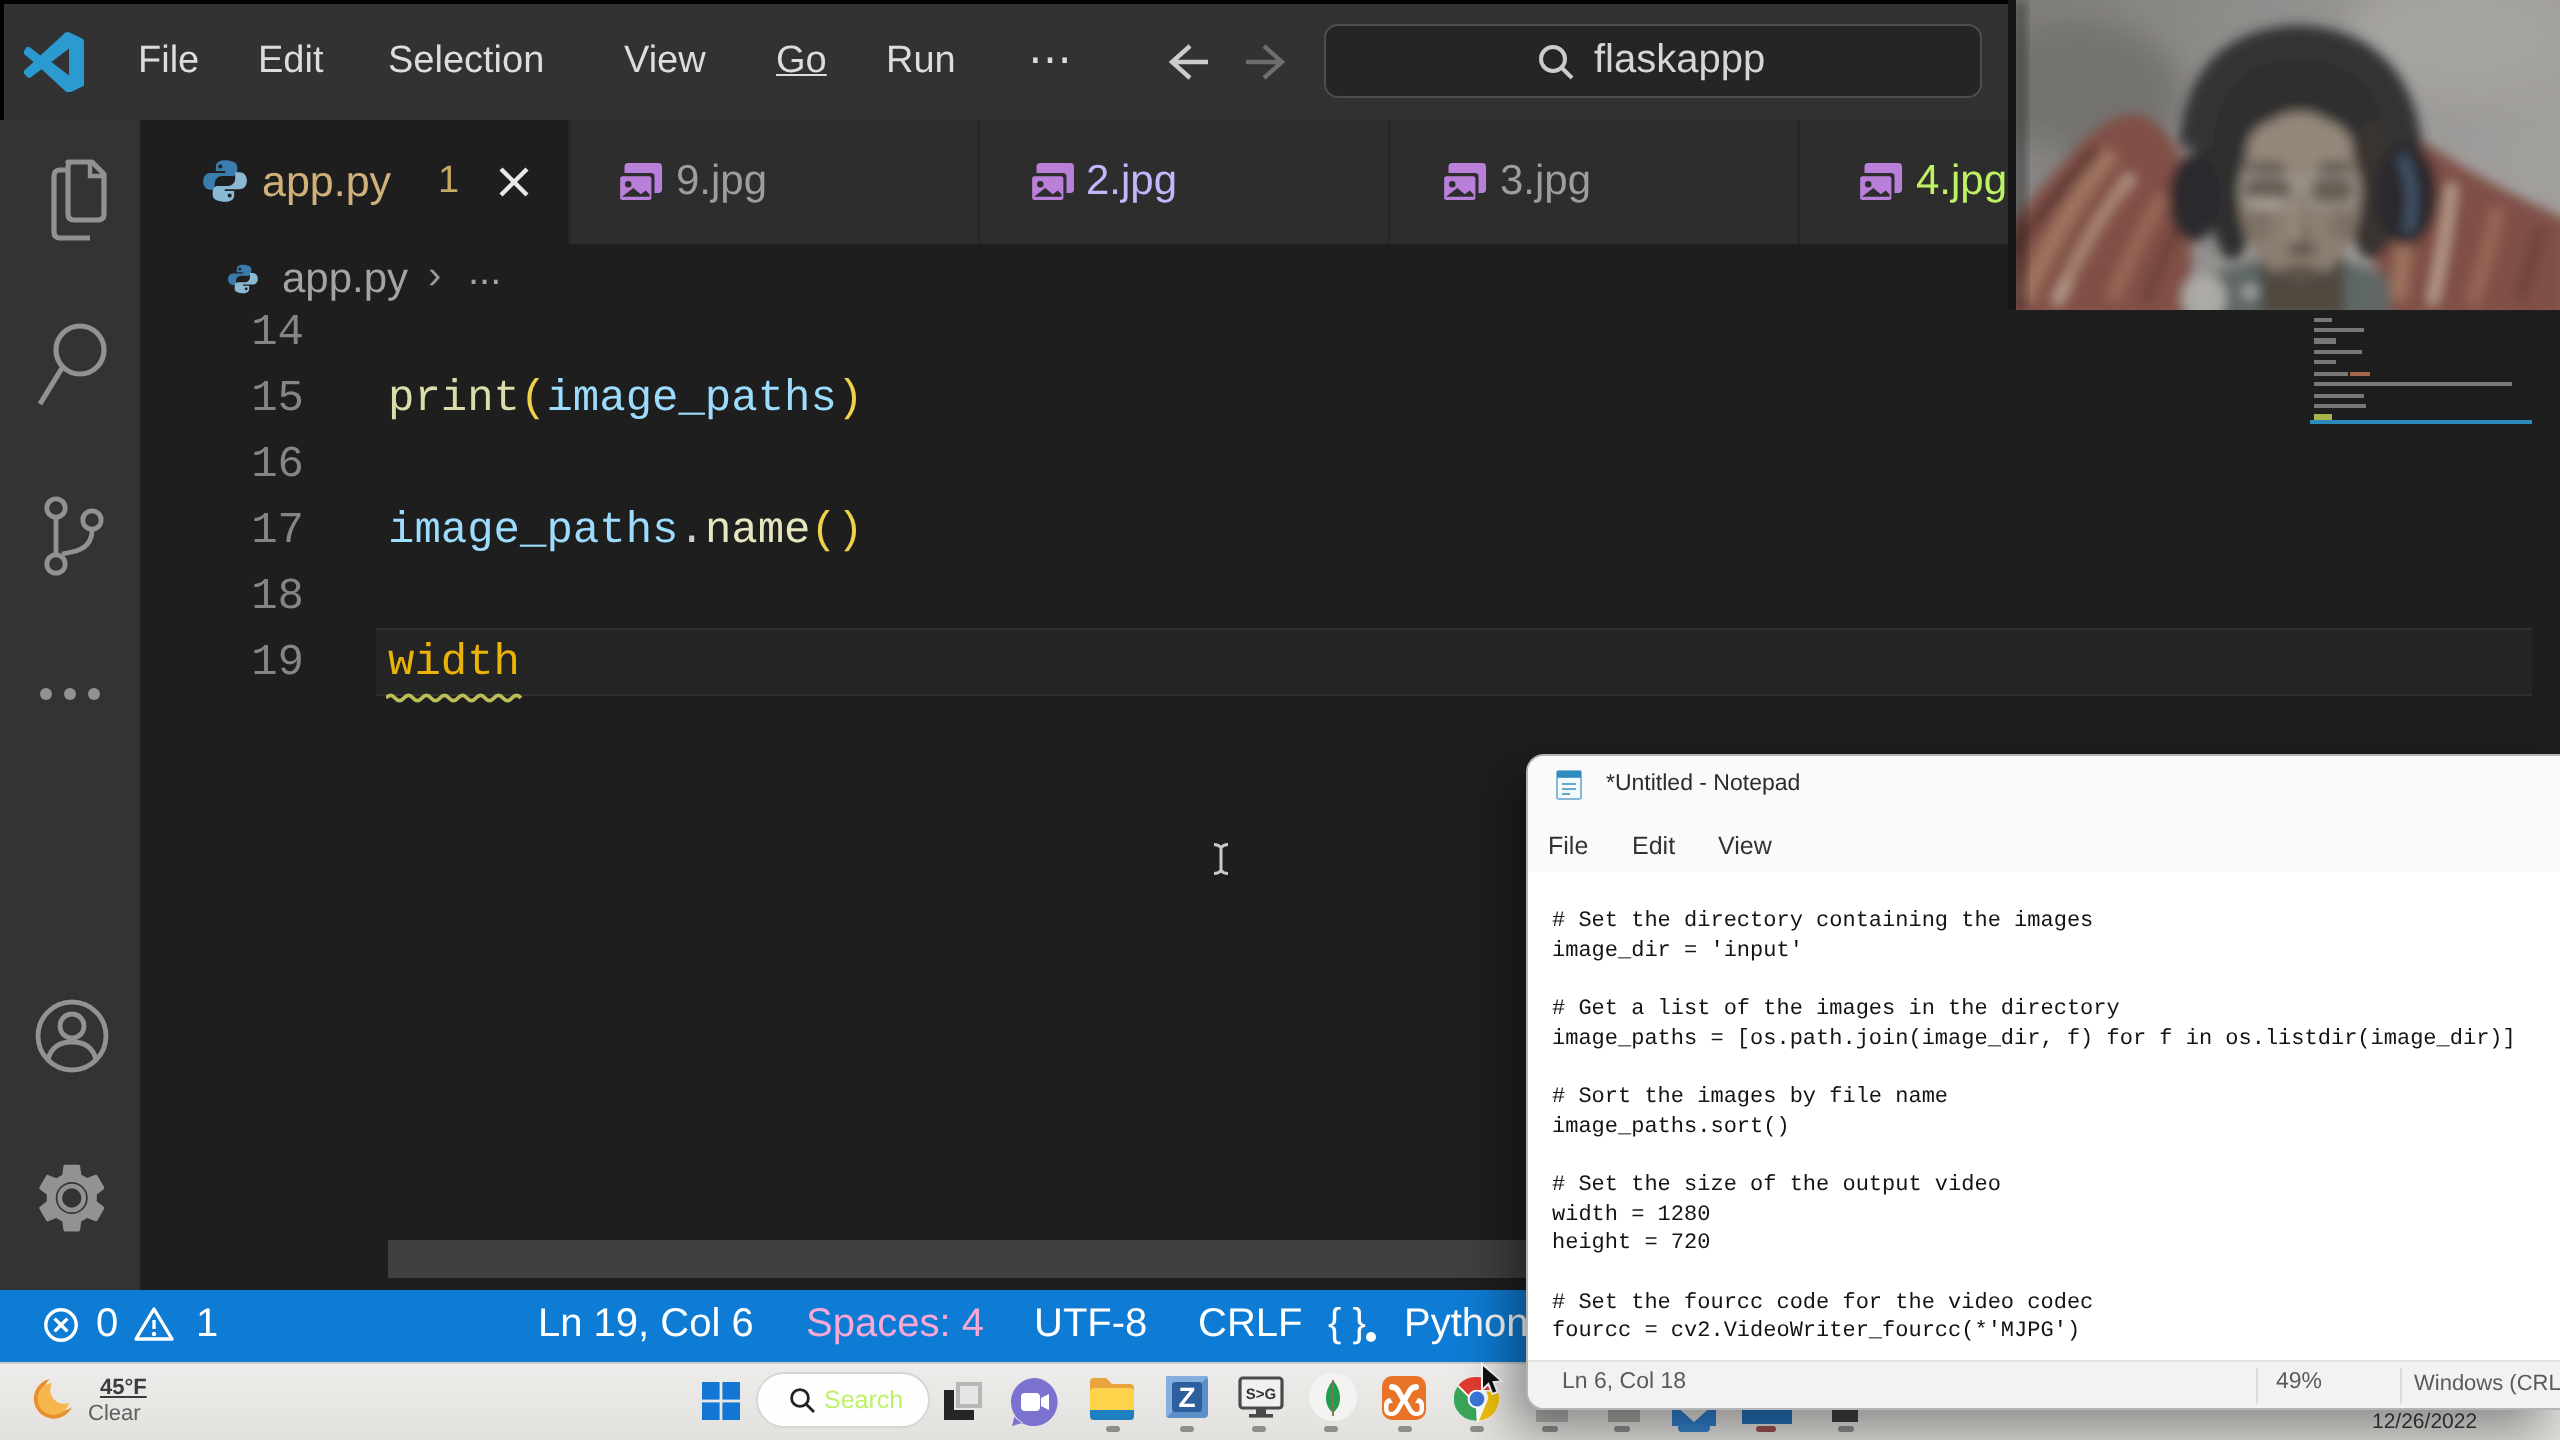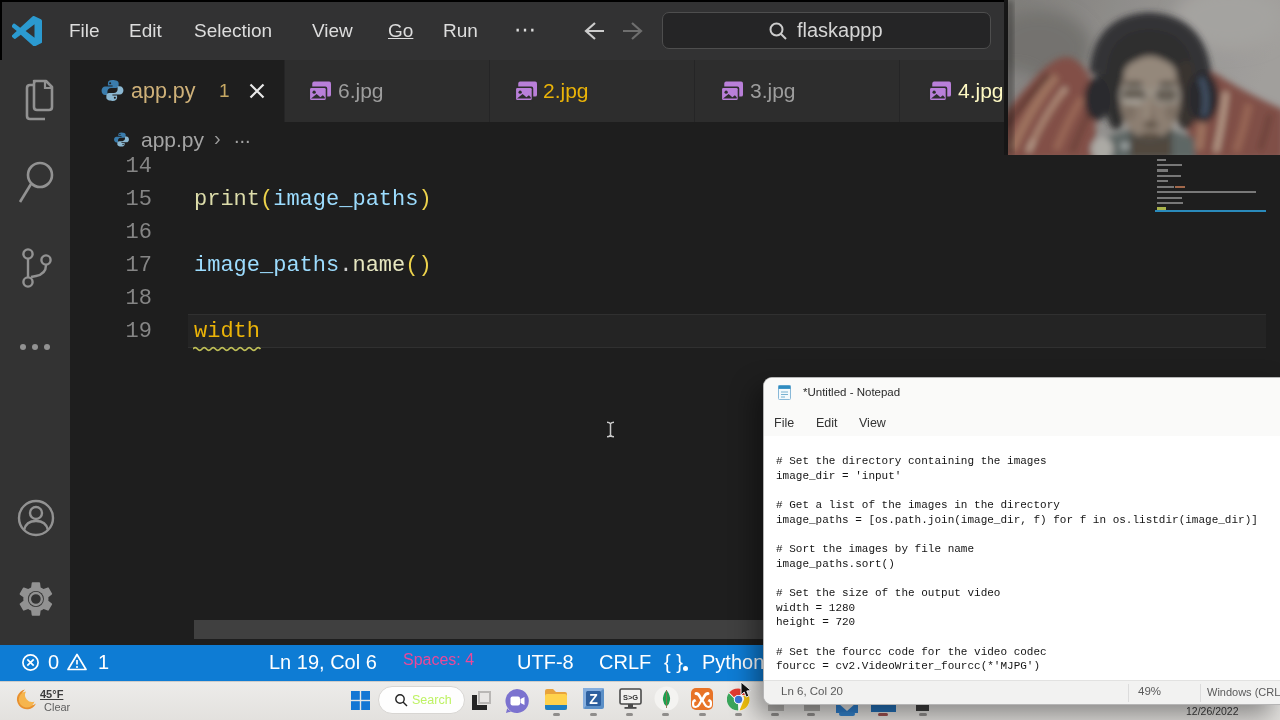--- a/index.html
+++ b/index.html
@@ -65,39 +65,39 @@
 <div class="abs" style="left:131px;top:79px;font-size:21.5px;color:#cfb179;">app.py</div>
 <div class="abs" style="left:219px;top:80px;font-size:19px;color:#c7a964;">1</div>
 <svg class="abs" style="left:247px;top:81px;" width="20" height="20" viewBox="0 0 20 20">
   <path d="M3.5 3.5 L16.5 16.5 M16.5 3.5 L3.5 16.5" stroke="#e8e8e8" stroke-width="2.2"></path>
 </svg>
 
 <div class="abs" style="left:285px;top:60px;width:204px;height:62px;background:#2d2d2d;"></div>
 <svg class="abs" style="left:306px;top:79px;" width="25" height="25" viewBox="0 0 40 40">
     <use href="#imgicon"></use>
   </svg>
-<div class="abs" style="left:338px;top:79px;font-size:21px;color:#9d9d9d;">6.jpg</div>
+<div class="abs" style="left:338px;top:79px;font-size:21px;color:#9d9d9d;">9.jpg</div>
 
 <div class="abs" style="left:490px;top:60px;width:204px;height:62px;background:#2d2d2d;"></div>
 <svg class="abs" style="left:512px;top:79px;" width="25" height="25" viewBox="0 0 40 40">
     <use href="#imgicon"></use>
   </svg>
-<div class="abs" style="left:543px;top:79px;font-size:21px;color:#eab308;">2.jpg</div>
+<div class="abs" style="left:543px;top:79px;font-size:21px;color:#c4b5fd;">2.jpg</div>
 
 <div class="abs" style="left:695px;top:60px;width:204px;height:62px;background:#2d2d2d;"></div>
 <svg class="abs" style="left:718px;top:79px;" width="25" height="25" viewBox="0 0 40 40">
     <use href="#imgicon"></use>
   </svg>
 <div class="abs" style="left:750px;top:79px;font-size:21px;color:#9d9d9d;">3.jpg</div>
 
 <div class="abs" style="left:900px;top:60px;width:204px;height:62px;background:#2d2d2d;"></div>
 <svg class="abs" style="left:926px;top:79px;" width="25" height="25" viewBox="0 0 40 40">
     <use href="#imgicon"></use>
   </svg>
-<div class="abs" style="left:958px;top:79px;font-size:21px;color:#fef9c3;">4.jpg</div>
+<div class="abs" style="left:958px;top:79px;font-size:21px;color:#bef264;">4.jpg</div>
 
 <div class="abs" style="left:70px;top:122px;width:1210px;height:38px;background:#1e1e1e;"></div>
 <svg class="abs" style="left:113px;top:131px;" width="17" height="17" viewBox="0 0 48 48">
     <use href="#pylogo"></use>
   </svg>
 <div class="abs" style="left:141px;top:128px;font-size:21px;color:#a4a4a4;">app.py</div>
 <div class="abs" style="left:214px;top:127px;font-size:20px;color:#9a9a9a;">›</div>
 <div class="abs" style="left:234px;top:125px;font-size:20px;color:#a4a4a4;">...</div>
 
 <div class="abs" style="left:0;top:60px;width:70px;height:585px;background:#333333;"></div>
@@ -183,36 +183,36 @@
     <path d="M6.3 6.3 L12.7 12.7 M12.7 6.3 L6.3 12.7" stroke="#ffffff" stroke-width="1.7"></path>
   </svg>
   <div class="abs" style="left:48px;top:651px;font-size:20px;color:#fff;">0</div>
   <svg class="abs" style="left:66px;top:652px;" width="22" height="20" viewBox="0 0 22 20">
     <path d="M11 2.5 L20 17.5 L2 17.5 Z" stroke="#ffffff" stroke-width="1.7" fill="none" stroke-linejoin="round"></path>
     <path d="M11 8 L11 12.5" stroke="#fff" stroke-width="1.7"></path>
     <circle cx="11" cy="15" r="1.1" fill="#fff"></circle>
   </svg>
   <div class="abs" style="left:98px;top:651px;font-size:20px;color:#fff;">1</div>
   <div class="abs" style="left:269px;top:651px;font-size:20px;color:#fff;">Ln 19, Col 6</div>
-  <div class="abs" style="left:403px;top:651px;font-size:16px;color:#ec4899;">Spaces: 4</div>
+  <div class="abs" style="left:403px;top:651px;font-size:20px;color:#f9a8d4;">Spaces: 4</div>
   <div class="abs" style="left:517px;top:651px;font-size:20px;color:#fff;">UTF-8</div>
   <div class="abs" style="left:599px;top:651px;font-size:20px;color:#fff;">CRLF</div>
   <div class="abs" style="left:664px;top:651px;font-size:20px;color:#fff;">{&nbsp;}</div>
   <div class="abs" style="left:683px;top:666px;width:5px;height:5px;border-radius:50%;background:#fff;"></div>
   <div class="abs" style="left:702px;top:651px;font-size:20px;color:#fff;">Python</div>
 </div>
 
 <div class="abs" style="left:0;top:681px;width:1280px;height:39px;background:linear-gradient(#edecea,#e3e1de);border-top:1px solid #cfcdca;"></div>
 <div id="taskbar">
 
   <svg class="abs" style="left:15px;top:686px;" width="27" height="27" viewBox="0 0 27 27">
     <path d="M21 17.5 A10 10 0 1 1 10 3.5 A8.3 8.3 0 0 0 21 17.5 Z" fill="#e8902e"></path>
     <path d="M19.5 15.5 A8 8 0 1 1 11 5.5 A7 7 0 0 0 19.5 15.5 Z" fill="#f6b54d"></path>
   </svg>
-  <div class="abs" style="left:40px;top:688px;font-size:11px;font-weight:bold;color:#3c3c3c;text-decoration:underline;">45°F</div>
+  <div class="abs" style="left:50px;top:688px;font-size:11px;font-weight:bold;color:#3c3c3c;text-decoration:underline;">45°F</div>
   <div class="abs" style="left:44px;top:701px;font-size:11px;color:#606060;">Clear</div>
 
   <svg class="abs" style="left:351px;top:691px;" width="19" height="19" viewBox="0 0 19 19">
     <rect x="0" y="0" width="8.8" height="8.8" fill="#1376d4"></rect>
     <rect x="10.2" y="0" width="8.8" height="8.8" fill="#1376d4"></rect>
     <rect x="0" y="10.2" width="8.8" height="8.8" fill="#1376d4"></rect>
     <rect x="10.2" y="10.2" width="8.8" height="8.8" fill="#1376d4"></rect>
   </svg>
 
   <div class="abs" style="left:378px;top:686px;width:87px;height:28px;border-radius:14px;background:#fefefe;border:1px solid #d8d6d3;"></div>
@@ -395,18 +395,18 @@
 image_paths.sort()
 
 # Set the size of the output video
 width = 1280
 height = 720
 
 # Set the fourcc code for the video codec
 fourcc = cv2.VideoWriter_fourcc(*'MJPG')</div>
 
   <div class="abs" style="left:0;top:302px;width:517px;height:26px;background:#f2f2f1;border-top:1px solid #e2e2e1;"></div>
-  <div class="abs" style="left:17px;top:307px;font-size:11.5px;color:#5a5a5a;">Ln 6, Col 20</div>
+  <div class="abs" style="left:17px;top:307px;font-size:11.5px;color:#5a5a5a;">Ln 6, Col 18</div>
   <div class="abs" style="left:364px;top:306px;width:1px;height:18px;background:#dcdcdc;"></div>
   <div class="abs" style="left:374px;top:307px;font-size:11.5px;color:#5a5a5a;">49%</div>
   <div class="abs" style="left:436px;top:306px;width:1px;height:18px;background:#dcdcdc;"></div>
   <div class="abs" style="left:443px;top:308px;font-size:11px;color:#5a5a5a;white-space:nowrap;">Windows (CRLF</div>
 </div>
 
 </body></html>

